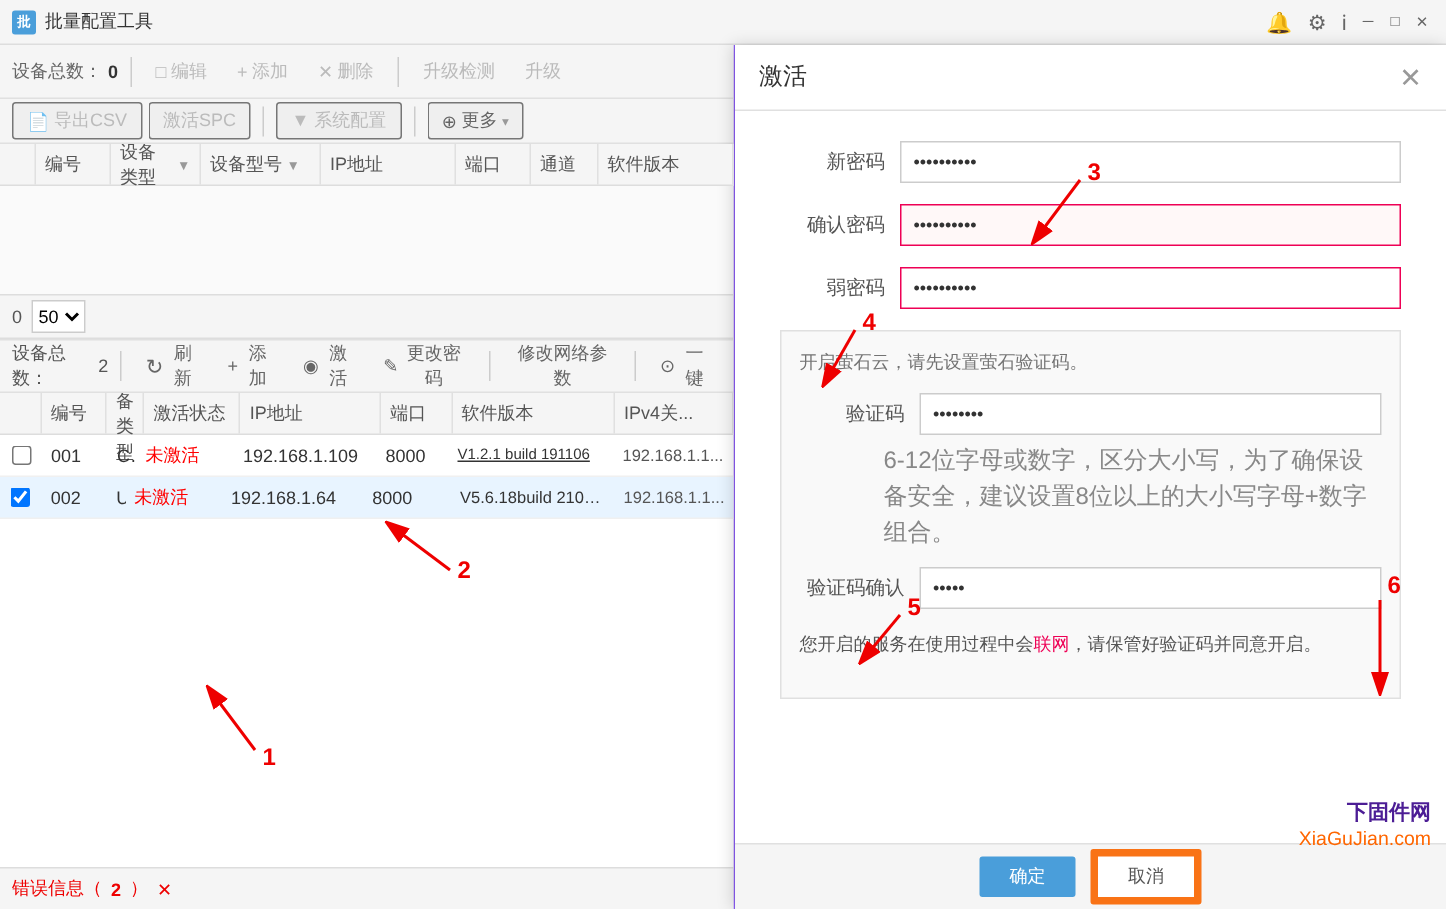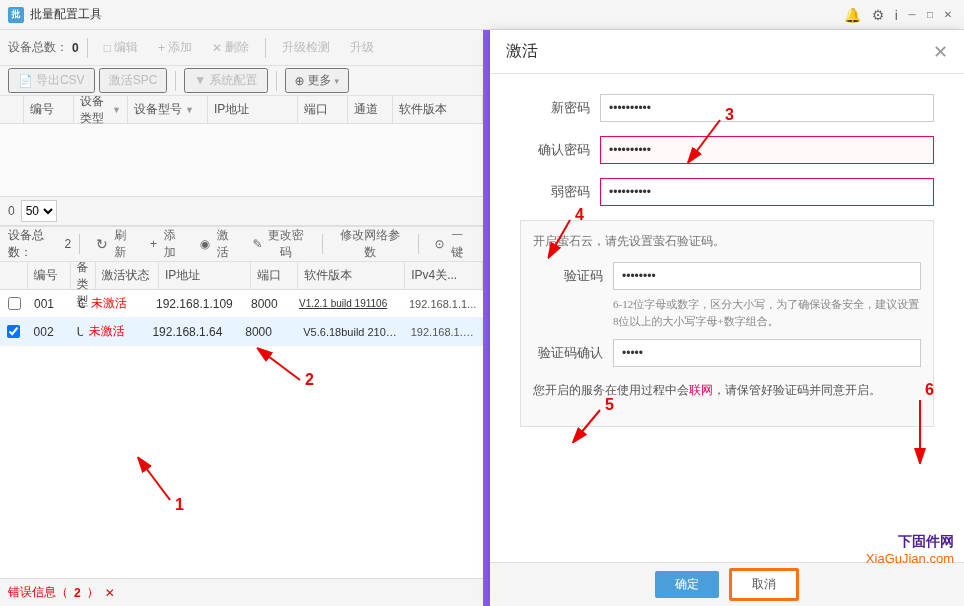--- a/index.html
+++ b/index.html
@@ -17,21 +17,21 @@
     }
     .title-bar-icon { width: 16px; height: 16px; background: #4a9eda; border-radius: 2px; display: flex; align-items: center; justify-content: center; color: white; font-size: 9px; font-weight: bold; }
     .title-bar-text { font-size: 12px; color: #333; flex: 1; }
     .title-bar-controls { display: flex; gap: 2px; }
     .title-bar-btn { width: 16px; height: 16px; display: flex; align-items: center; justify-content: center; font-size: 10px; color: #666; cursor: pointer; }
 
     
     .main-layout { display: flex; height: calc(606px - 30px); }
 
     
-    .left-panel { width: 490px; background: #f5f5f5; display: flex; flex-direction: column; border-right: 7px solid #8b5cf6; }
+    .left-panel { width: 490px; background: #f5f5f5; display: flex; flex-direction: column; border-right: 1px solid #8b5cf6; }
 
     
     .toolbar { height: 36px; background: #f5f5f5; border-bottom: 1px solid #e0e0e0; display: flex; align-items: center; padding: 0 8px; gap: 4px; }
     .toolbar-label { color: #666; font-size: 12px; }
     .toolbar-count { color: #333; font-size: 12px; font-weight: bold; }
     .toolbar-sep { width: 1px; height: 20px; background: #ccc; margin: 0 4px; }
     .toolbar-btn { display: flex; align-items: center; gap: 3px; padding: 3px 8px; font-size: 12px; color: #666; cursor: pointer; border: none; background: transparent; }
     .toolbar-btn-disabled { color: #bbb !important; cursor: default; }
 
     
@@ -89,30 +89,30 @@
     
     .checkbox-row { display: flex; align-items: center; margin-bottom: 10px; gap: 6px; }
     .checkbox-row input[type=checkbox] { width: 14px; height: 14px; }
     .checkbox-label { font-size: 13px; color: #333; }
 
     
     .cloud-section { background: #f9f9f9; border: 1px solid #e0e0e0; padding: 12px; margin-bottom: 14px; }
     .cloud-hint { font-size: 12px; color: #737373; margin-bottom: 12px; }
 
     
-    .info-text { font-size: 11px; color: #888; line-height: 1.5; margin-left: 80px; margin-top: -8px; margin-bottom: 10px; font-family: Liberation Serif, serif; }
+    .info-text { font-size: 16px; color: #888; line-height: 1.5; margin-left: 56px; margin-top: -8px; margin-bottom: 10px; }
 
     
     .warning-text { font-size: 12px; color: #555; margin-bottom: 14px; line-height: 1.6; }
     .warning-text span { color: #e05; }
 
     
     .dialog-footer { height: 44px; background: #f5f5f5; border-top: 1px solid #e0e0e0; display: flex; align-items: center; justify-content: center; padding: 0 16px; gap: 10px; }
     .btn-confirm { padding: 5px 20px; background: #4a9eda; color: white; border: none; font-size: 12px; cursor: pointer; border-radius: 2px; }
-    .btn-cancel { padding: 5px 20px; background: white; color: #555; border: 3px solid #f97316; font-size: 12px; cursor: pointer; border-radius: 2px; }
+    .btn-cancel { padding: 5px 20px; background: white; color: #555; border: 5px solid #f97316; font-size: 12px; cursor: pointer; border-radius: 2px; }
 
     
     .watermark { position: absolute; bottom: 40px; right: 10px; text-align: right; pointer-events: none; }
     .watermark-line1 { color: #4c1d95; font-size: 14px; font-weight: bold; }
     .watermark-line2 { color: #ff6600; font-size: 13px; }
 
     
     .notif-icon { font-size: 14px; color: #666; margin-left: 4px; }
 
     

